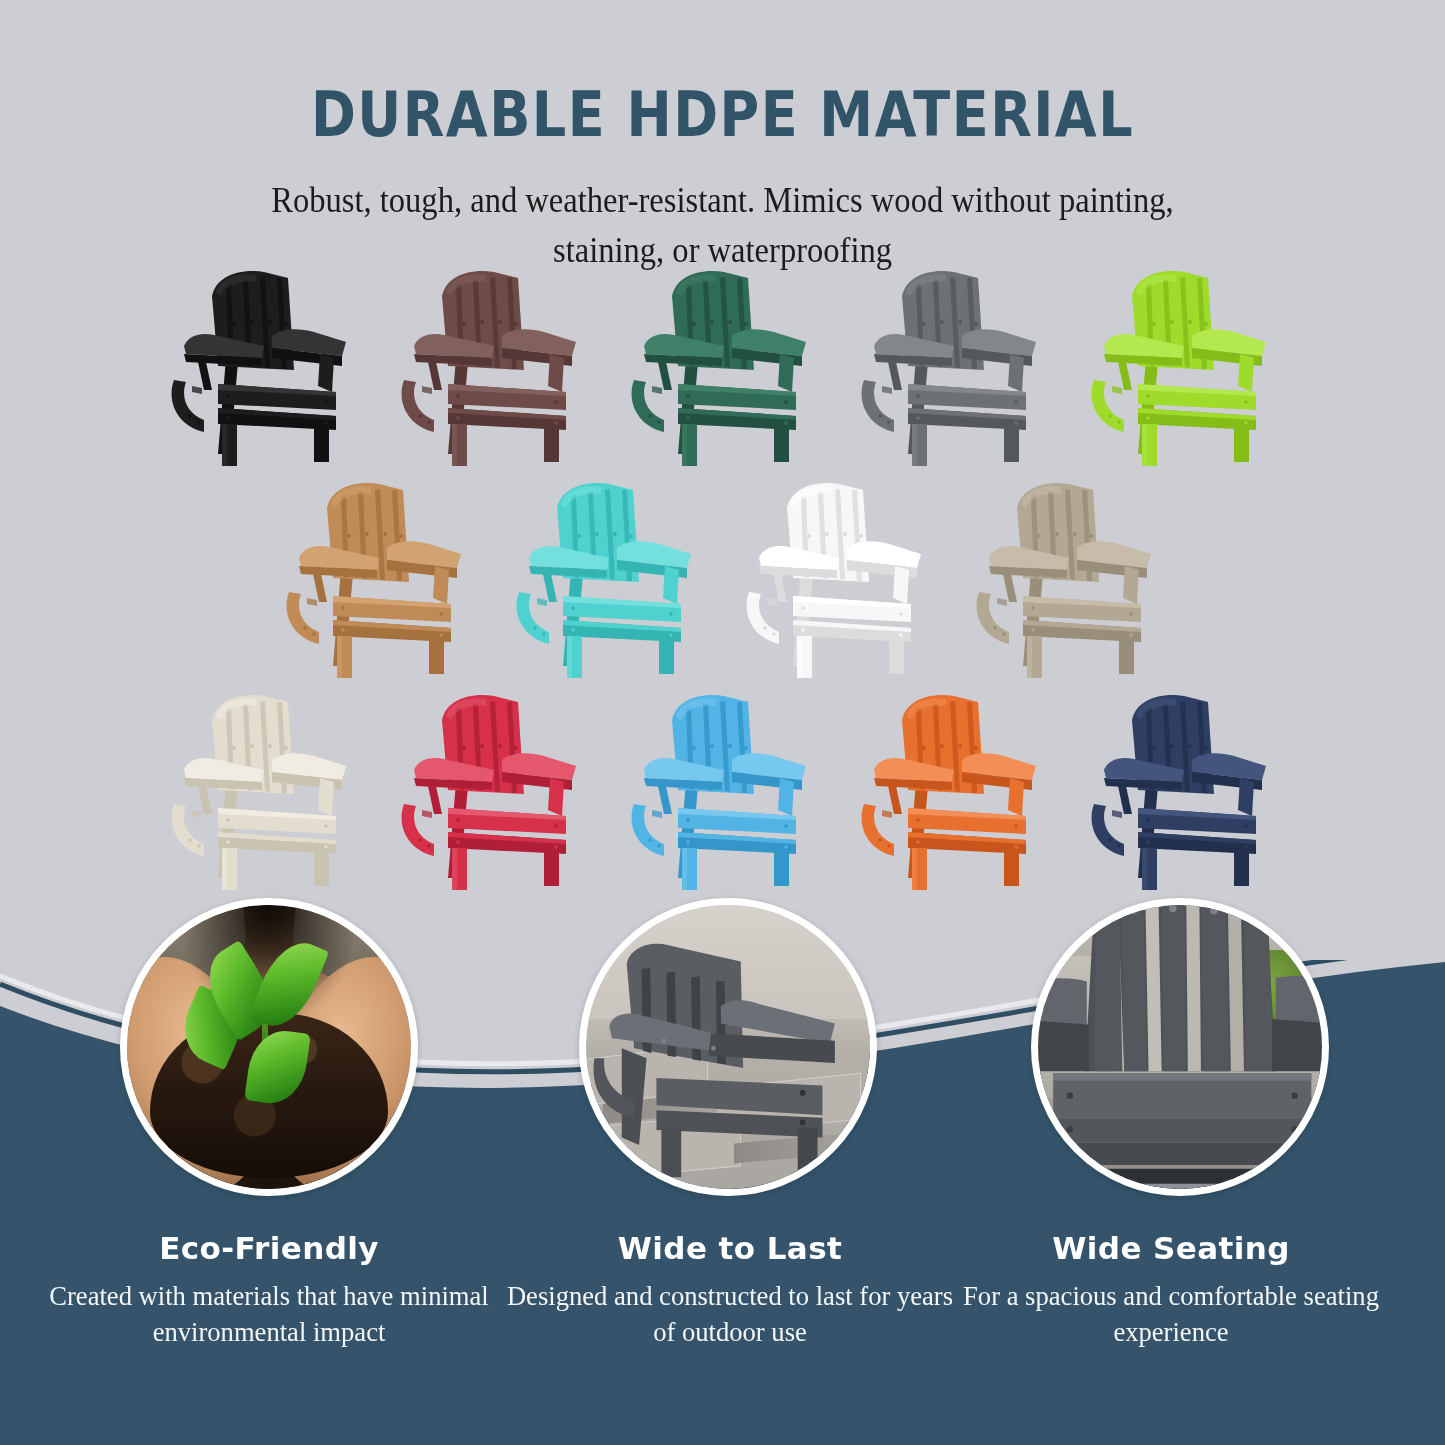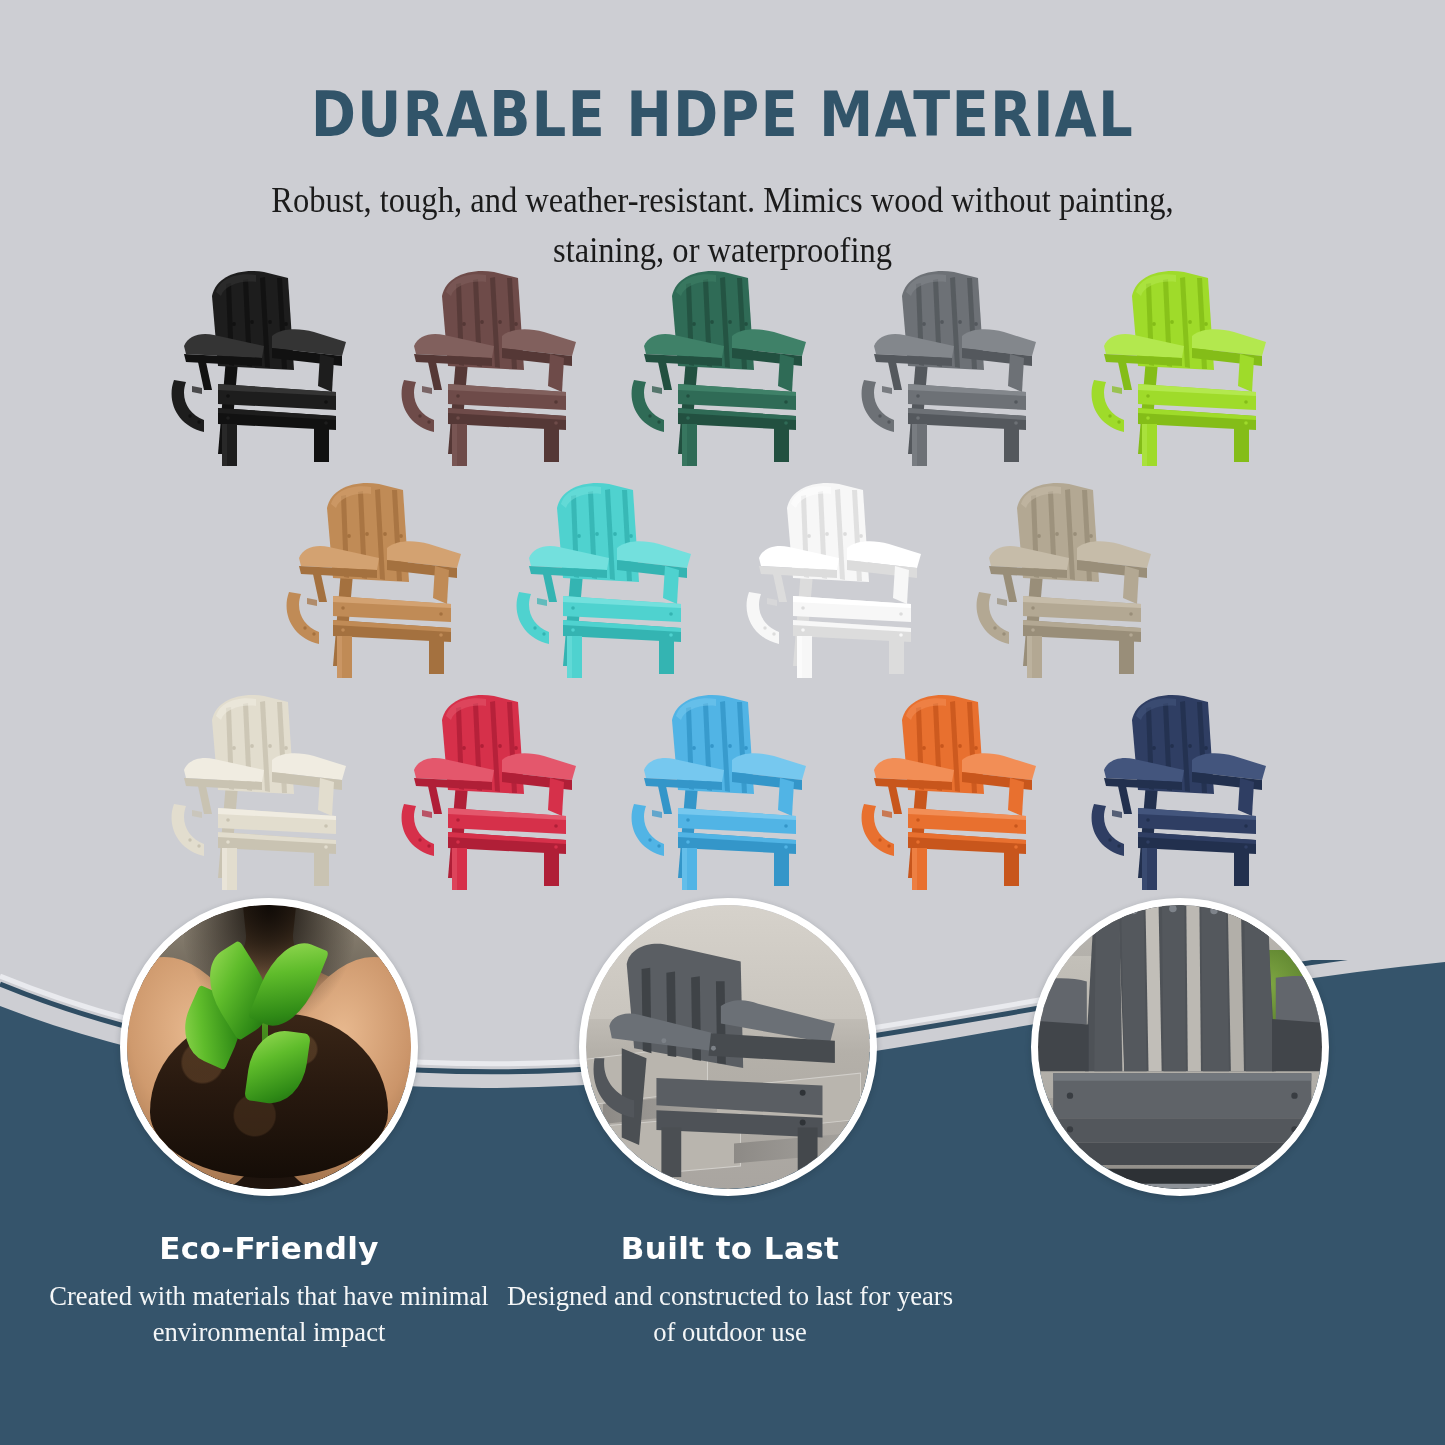--- a/index.html
+++ b/index.html
@@ -967,18 +967,22 @@
       </div>
     </div>
   </div>
 
   <div class="feats">
     <div class="feat f1">
       <h3>Eco-Friendly</h3>
       <p>Created with materials that have minimal environmental impact</p>
     </div>
     <div class="feat f2">
-      <h3>Built to Last</h3>
+      <h3>Wide to Last</h3>
       <p>Designed and constructed to last for years of outdoor use</p>
     </div>
+    <div class="feat f3">
+      <h3>Wide Seating</h3>
+      <p>For a spacious and comfortable seating experience</p>
+    </div>
   </div>
 
 </div>
 
 </body></html>

